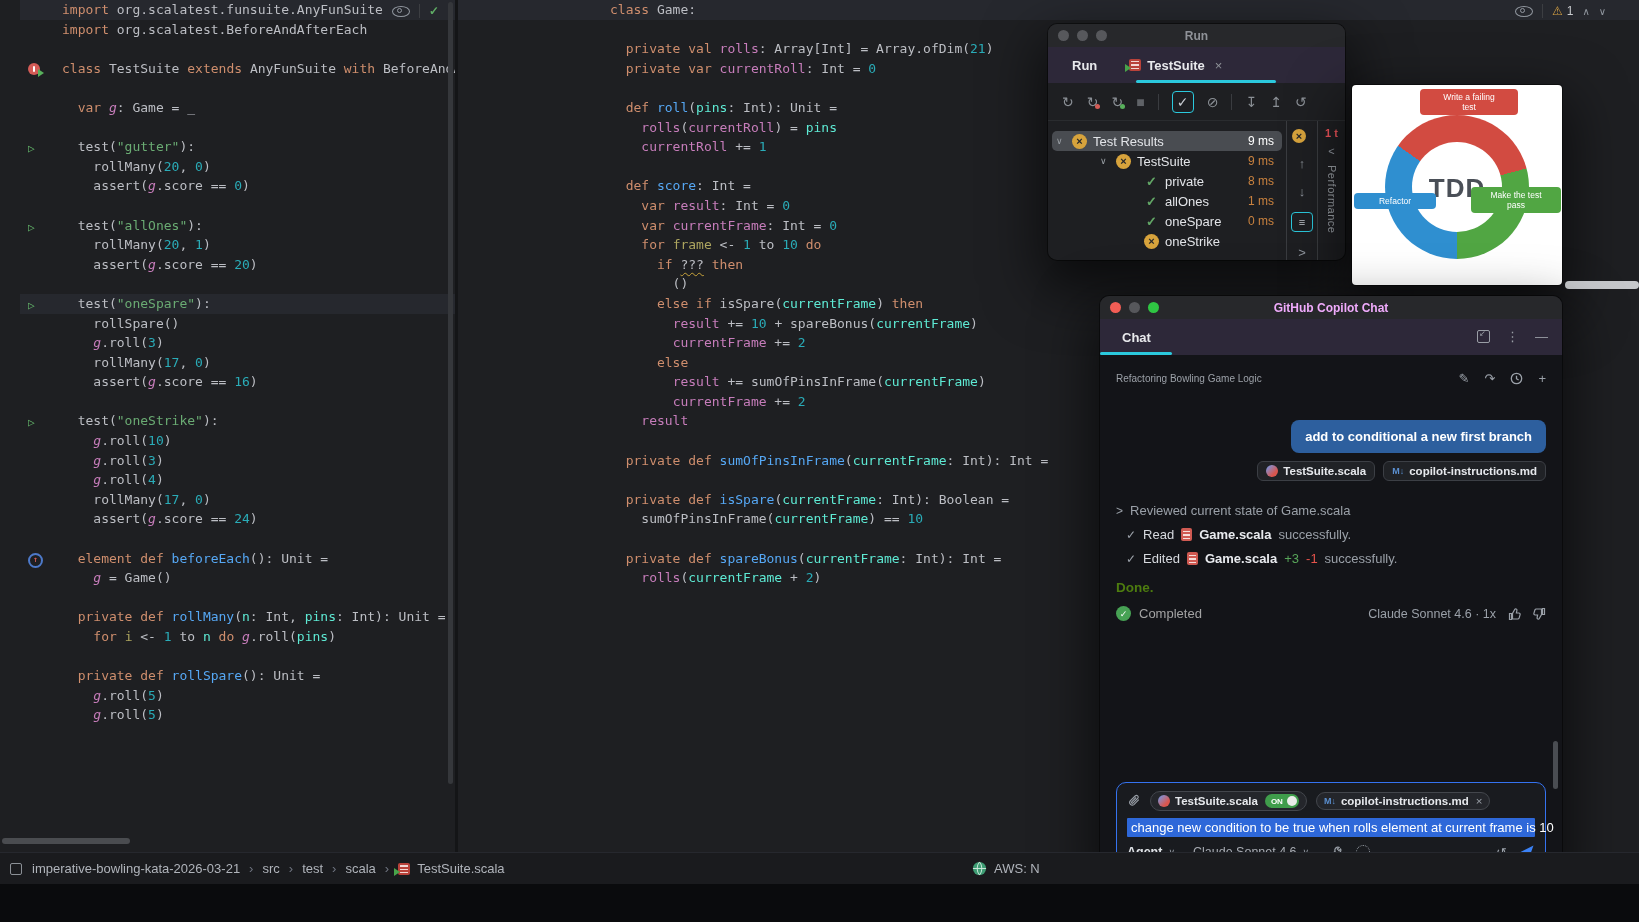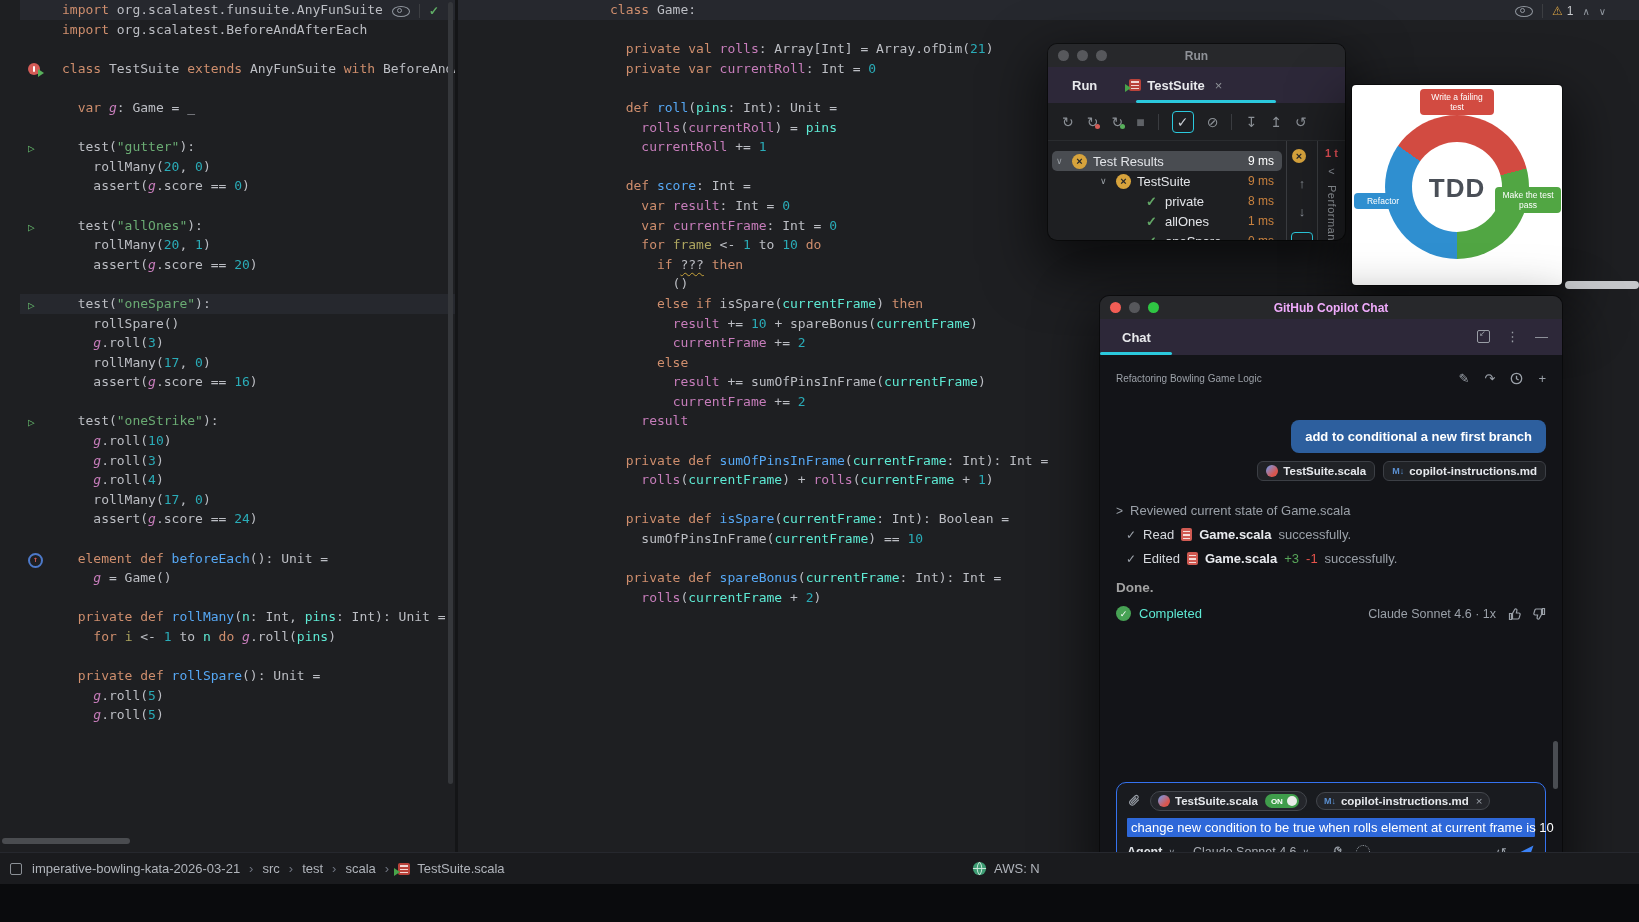--- a/index.html
+++ b/index.html
@@ -40,21 +40,21 @@
   
   .float-win{position:absolute;border-radius:9px;overflow:hidden;
              box-shadow:0 22px 55px 8px rgba(0,0,0,.6),0 0 0 1px rgba(0,0,0,.45);}
   .titlebar{height:23px;background:#27282b;position:relative;display:flex;align-items:center;justify-content:center;}
   .lights{position:absolute;left:10px;top:6px;display:flex;gap:8px;}
   .light{width:11px;height:11px;border-radius:50%;}
   .win-title{font-size:12px;font-weight:700;color:#a8abb1;}
   .tabstrip{height:36px;background:#2d2839;position:relative;display:flex;align-items:center;}
   .cyan-underline{position:absolute;bottom:0;height:3px;background:#2bc9dd;border-radius:2px;}
   
-  #run-win{left:1048px;top:44px;width:297px;height:196px;background:#1e1f22;}
+  #run-win{left:1048px;top:24px;width:297px;height:236px;background:#1e1f22;}
   #run-win .win-title{color:#8f9298;}
   .rw-runlabel{font-size:13px;font-weight:700;color:#e8e9ec;margin-left:24px;}
   .rw-tab{display:flex;align-items:center;gap:6px;margin-left:32px;font-size:13px;font-weight:700;color:#e8e9ec;}
   .st-ic{display:inline-block;width:12px;height:12px;background:#b9423a;border-radius:2px;position:relative;}
   .st-ic::before{content:"";position:absolute;left:2px;top:2px;right:2px;height:8px;
      background:repeating-linear-gradient(#f2d7d4 0 1.5px,transparent 1.5px 3.5px);}
   .st-ic::after{content:"";position:absolute;left:-4px;bottom:-1px;border-style:solid;border-width:4px 0 4px 6px;border-color:transparent transparent transparent #48a44a;}
   .rw-close{color:#8e9298;font-size:13px;font-weight:400;margin-left:4px;}
   .run-toolbar{height:37px;display:flex;align-items:center;gap:13px;padding:0 14px;border-bottom:1px solid #2a2c2f;}
   .tbi{color:#8b9096;font-size:14px;line-height:14px;position:relative;}
@@ -82,21 +82,21 @@
   .run-strip{width:27px;border-left:1px solid #3a3c40;display:flex;flex-direction:column;align-items:center;padding-top:6px;}
   .rs-fail{color:#f2545b;font-size:11px;font-weight:700;white-space:nowrap;}
   .rs-collapse{color:#9298a0;font-size:11px;margin-top:6px;}
   .rs-perf{writing-mode:vertical-lr;color:#9ba0a6;font-size:11px;margin-top:8px;letter-spacing:.5px;}
   
   #tdd-win{left:1352px;top:85px;width:210px;height:200px;background:#ffffff;border-radius:4px;}
   .tdd-ring{position:absolute;left:33px;top:30px;width:144px;height:144px;border-radius:50%;
     background:conic-gradient(from -55deg,#d24b41 0 130deg,#51a643 130deg 235deg,#2f8fd0 235deg 360deg);}
   .tdd-ring::after{content:"";position:absolute;inset:27px;border-radius:50%;background:#fff;}
   .tdd-center{position:absolute;left:0;top:88px;width:210px;text-align:center;font-size:26px;font-weight:700;color:#4a4f57;letter-spacing:1px;}
-  .tdd-pill{position:absolute;color:#fff;font-size:8.5px;line-height:1.2;text-align:center;border-radius:4px;padding:3px 5px;}
+  .tdd-pill{position:absolute;color:#fff;font-size:8.5px;line-height:1.2;text-align:center;border-radius:4px;padding:3px 17px;}
   .tdd-top{left:68px;top:4px;width:64px;background:#d24b41;}
   .tdd-right{right:1px;top:102px;width:56px;background:#51a643;}
   .tdd-left{left:2px;top:108px;width:48px;background:#2f8fd0;}
   #img-scrollbar{position:absolute;left:1565px;top:281px;width:74px;height:8px;background:#c6c8cb;border-radius:4px;}
   
   #chat-win{left:1100px;top:296px;width:462px;height:580px;background:#131418;}
   #chat-win .win-title{color:#f0abfc;}
   .chat-tab{font-size:13px;font-weight:700;color:#e8e9ec;margin-left:22px;}
   .ct-icons{position:absolute;right:14px;top:10px;display:flex;gap:16px;align-items:center;color:#9a9ea6;font-size:13px;}
   .box-arrow{width:11px;height:11px;border:1.5px solid #9a9ea6;border-radius:2px;position:relative;}
@@ -114,24 +114,24 @@
   .file-ic::before{content:"";position:absolute;left:2px;top:2.5px;right:2px;height:8px;
      background:repeating-linear-gradient(#f6ddda 0 1.5px,transparent 1.5px 3.5px);}
   .steps{margin-top:22px;padding:0 16px;font-size:13px;color:#9aa0a8;}
   .step-row{display:flex;align-items:center;gap:7px;margin-top:9px;}
   .step-ch{font-size:12px;}
   .step-check{color:#9aa0a8;margin-left:10px;font-size:12px;}
   .step-white{color:#d6d9de;}
   .step-file{color:#e9ebef;font-weight:700;}
   .diff-plus{color:#57a559;}
   .diff-minus{color:#e5534b;}
-  .done-line{margin-top:14px;padding:0 16px;font-size:13.5px;font-weight:700;color:#a3a3a3;}
+  .done-line{margin-top:14px;padding:0 16px;font-size:13.5px;font-weight:700;color:#4d7c0f;}
   .completed-row{margin-top:11px;padding:0 16px;display:flex;align-items:center;font-size:13px;}
   .cc-badge{width:15px;height:15px;border-radius:50%;background:#47a254;color:#fff;font-size:9px;display:flex;align-items:center;justify-content:center;margin-right:8px;}
-  .cc-label{color:#5eead4;flex:1;}
+  .cc-label{color:#a3a3a3;flex:1;}
   .cc-model{color:#9aa0a8;font-size:12.5px;margin-right:12px;}
   .cc-thumbs{display:flex;gap:10px;color:#9aa0a8;}
   .chat-scroll{position:absolute;right:4px;top:445px;width:5px;height:48px;background:#4a4d52;border-radius:3px;}
   .chat-input{position:absolute;left:16px;right:16px;bottom:8px;height:86px;border:1.5px solid #3573f0;border-radius:10px;background:#191b1f;padding:8px 10px;box-sizing:border-box;}
   .ci-row1{display:flex;align-items:center;gap:9px;}
   .ci-chip{display:inline-flex;align-items:center;gap:5px;border:1px solid #43464c;background:#24262b;border-radius:12px;padding:2px 7px;font-size:11.5px;font-weight:700;color:#e6e8ec;}
   .on-pill{display:inline-flex;align-items:center;background:#3f9d4b;border-radius:8px;height:14px;padding:0 2px 0 6px;margin-left:2px;}
   .on-txt{color:#fff;font-size:8px;font-weight:700;margin-right:4px;}
   .on-knob{width:10px;height:10px;border-radius:50%;background:#e9ece9;}
   .ci-x{color:#9aa0a8;font-weight:400;margin-left:2px;}
@@ -223,21 +223,20 @@
       <div class="code-line"><span class="tk-d">        ()</span></div>
       <div class="code-line"><span class="tk-d">      </span><span class="tk-k">else if </span><span class="tk-d">isSpare(</span><span class="tk-p">currentFrame</span><span class="tk-d">) </span><span class="tk-k">then</span></div>
       <div class="code-line"><span class="tk-d">        </span><span class="tk-v">result</span><span class="tk-d"> += </span><span class="tk-n">10</span><span class="tk-d"> + spareBonus(</span><span class="tk-p">currentFrame</span><span class="tk-d">)</span></div>
       <div class="code-line"><span class="tk-d">        </span><span class="tk-v">currentFrame</span><span class="tk-d"> += </span><span class="tk-n">2</span></div>
       <div class="code-line"><span class="tk-d">      </span><span class="tk-k">else</span></div>
       <div class="code-line"><span class="tk-d">        </span><span class="tk-v">result</span><span class="tk-d"> += sumOfPinsInFrame(</span><span class="tk-p">currentFrame</span><span class="tk-d">)</span></div>
       <div class="code-line"><span class="tk-d">        </span><span class="tk-v">currentFrame</span><span class="tk-d"> += </span><span class="tk-n">2</span></div>
       <div class="code-line"><span class="tk-d">    </span><span class="tk-v">result</span></div>
       <div class="code-line"></div>
       <div class="code-line"><span class="tk-d">  </span><span class="tk-k">private def </span><span class="tk-f">sumOfPinsInFrame</span><span class="tk-d">(</span><span class="tk-p">currentFrame</span><span class="tk-d">: Int): Int =</span></div>
-      <div class="code-line"><span class="tk-d">    </span><span class="tk-v">rolls</span><span class="tk-d">(</span><span class="tk-p">currentFrame</span><span class="tk-d">) + </span><span class="tk-v">rolls</span><span class="tk-d">(</span><span class="tk-p">currentFrame</span><span class="tk-d"> + </span><span class="tk-n">1</span><span class="tk-d">)</span></div>
       <div class="code-line"></div>
       <div class="code-line"><span class="tk-d">  </span><span class="tk-k">private def </span><span class="tk-f">isSpare</span><span class="tk-d">(</span><span class="tk-p">currentFrame</span><span class="tk-d">: Int): Boolean =</span></div>
       <div class="code-line"><span class="tk-d">    sumOfPinsInFrame(</span><span class="tk-p">currentFrame</span><span class="tk-d">) == </span><span class="tk-n">10</span></div>
       <div class="code-line"></div>
       <div class="code-line"><span class="tk-d">  </span><span class="tk-k">private def </span><span class="tk-f">spareBonus</span><span class="tk-d">(</span><span class="tk-p">currentFrame</span><span class="tk-d">: Int): Int =</span></div>
       <div class="code-line"><span class="tk-d">    </span><span class="tk-v">rolls</span><span class="tk-d">(</span><span class="tk-p">currentFrame</span><span class="tk-d"> + </span><span class="tk-n">2</span><span class="tk-d">)</span></div>
     </div>
   <div class="inspect" style="left:1515px;">
     <span class="icon-eye"></span>
     <span class="w-div"></span>

